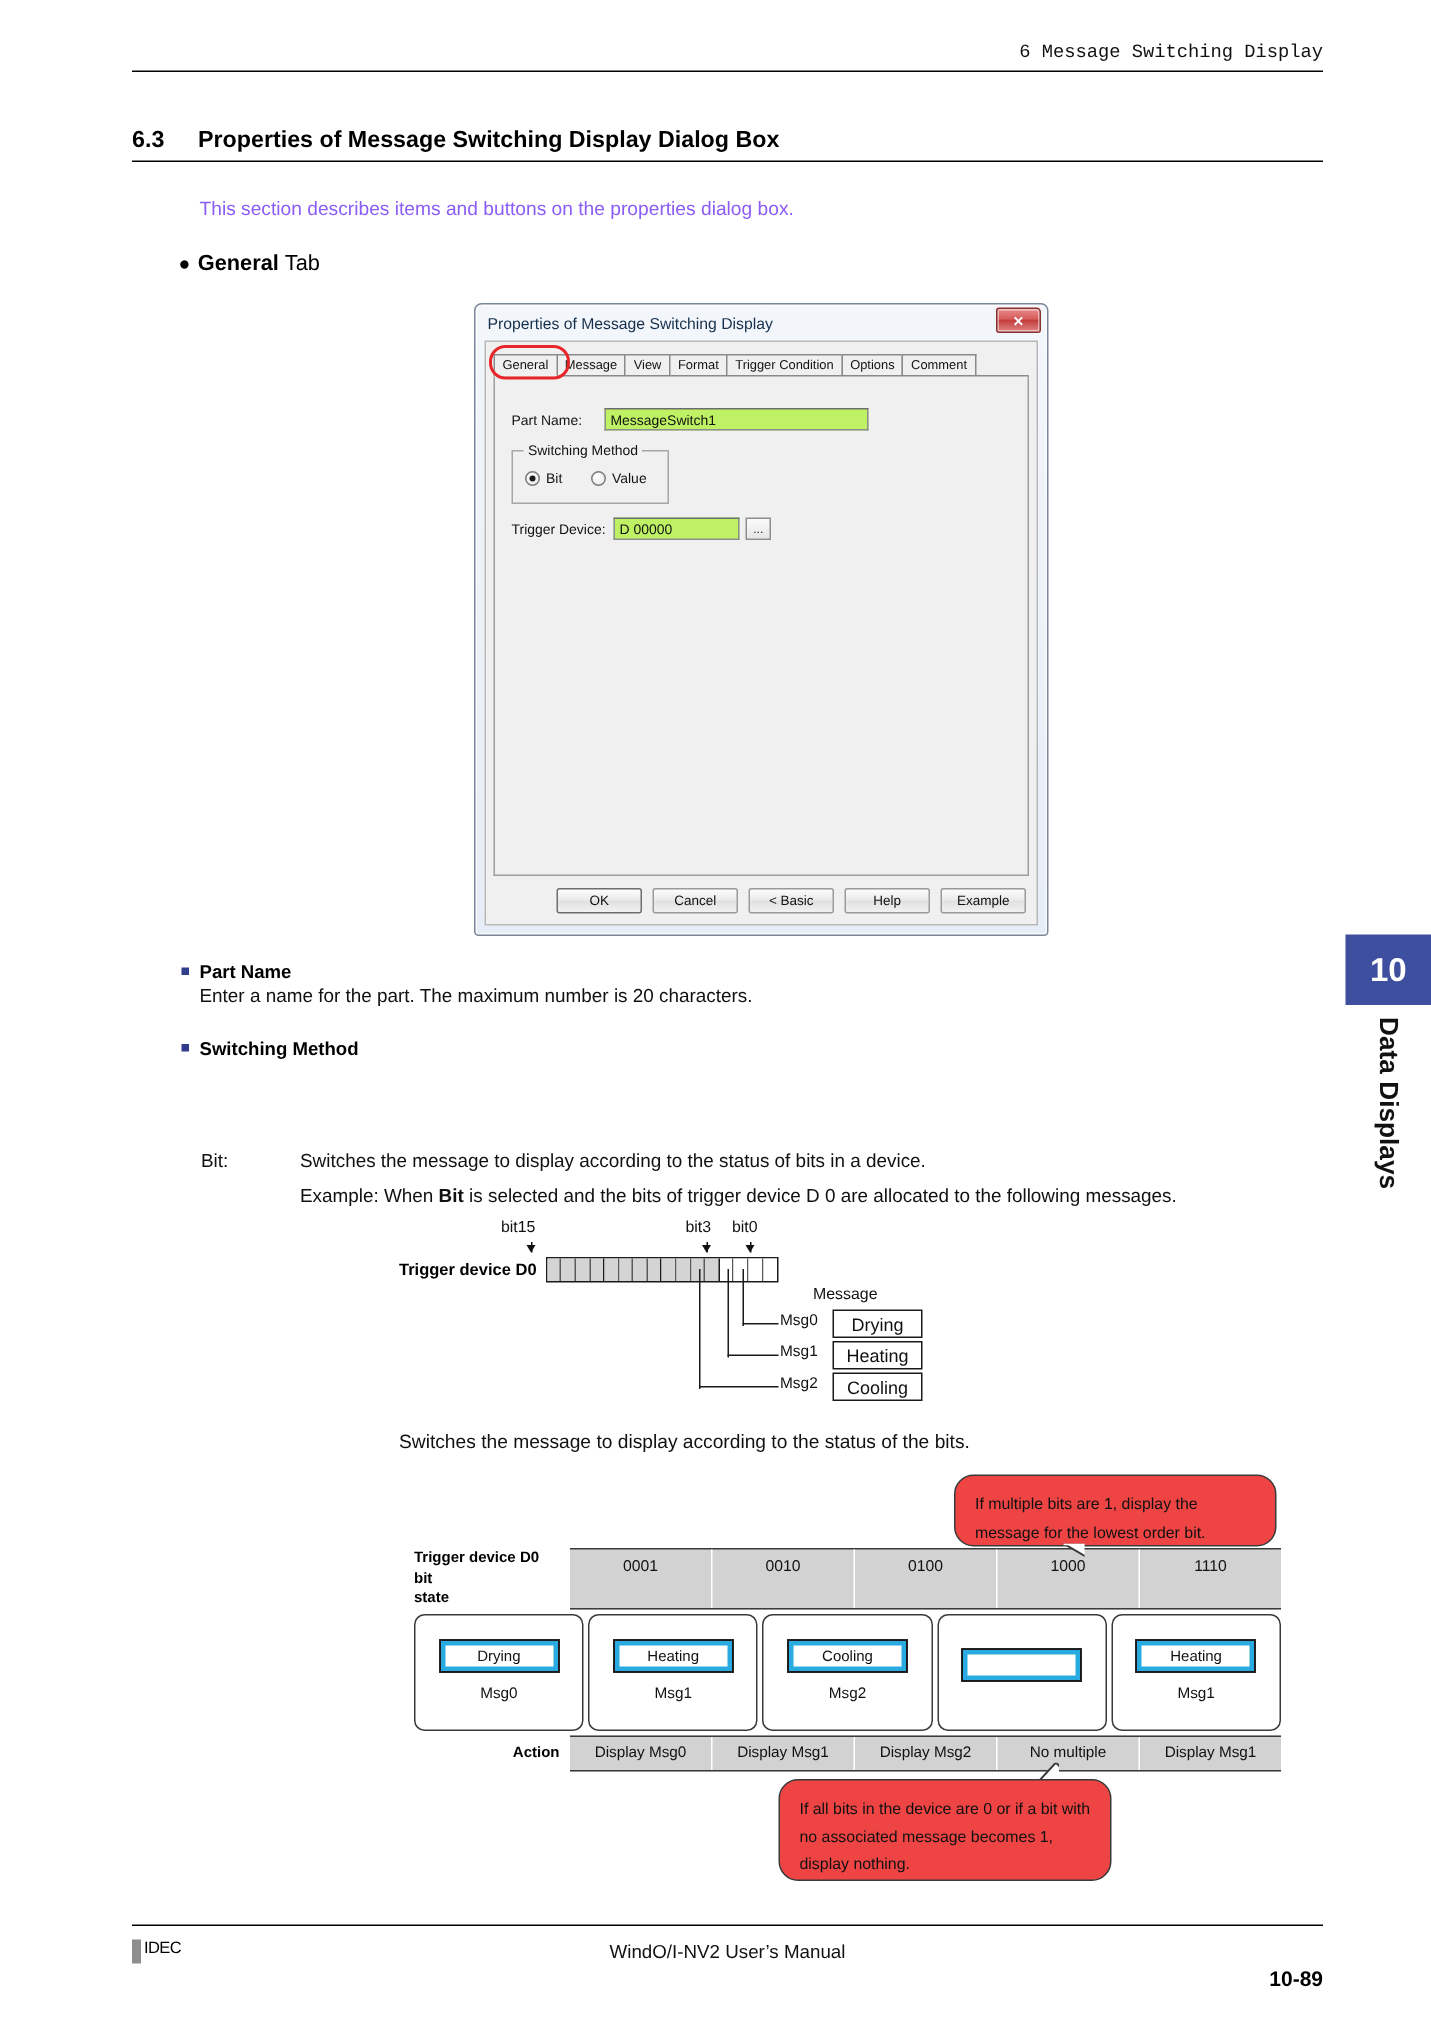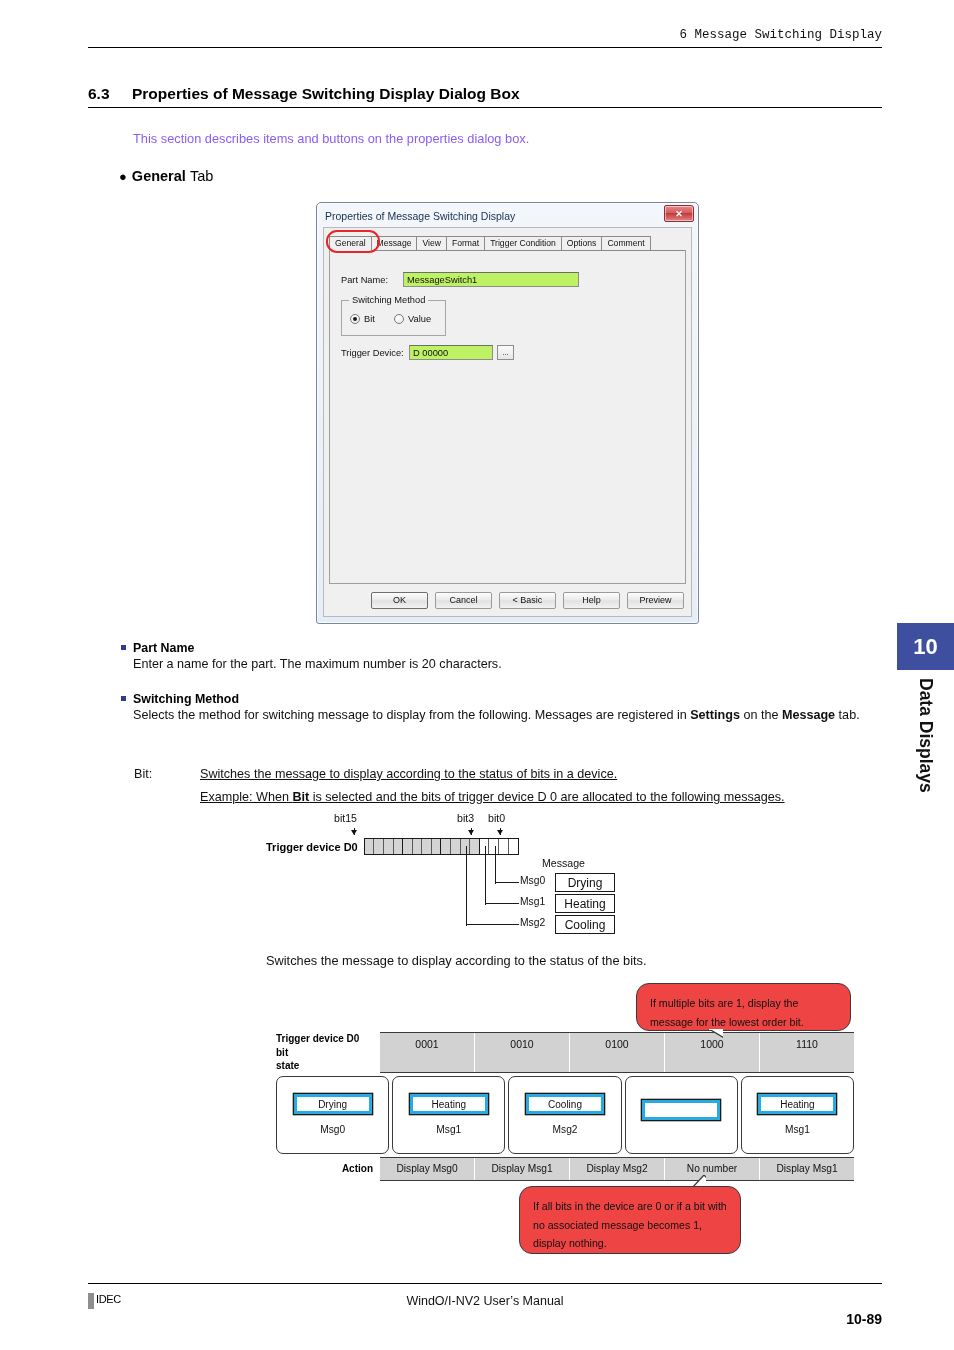--- a/index.html
+++ b/index.html
@@ -280,21 +280,20 @@
     line-height: 1.55;
   }
   .blk-body b { font-weight: bold; }
 
   .def-row {
     position: absolute;
     left: 134px;
     font-size: 12.6px;
     color: #111;
     line-height: 1.55;
-    text-decoration: underline;
   }
   .def-row .term { display:inline-block; width: 66px; }
 
   
   .bitdiag { position: absolute; left: 266px; top: 812px; }
   .bit-labels { position: relative; height: 26px; width: 480px; }
   .bit-lab {
     position: absolute;
     font-size: 10.6px;
     color: #111;
@@ -605,41 +604,40 @@
         <div class="field-label" style="width:68px;">Trigger Device:</div>
         <div class="textbox" style="width:84px;">D 00000</div>
         <div class="browse-btn" style="margin-left:4px;">...</div>
       </div>
 
       <div class="dlg-buttons">
         <div class="dlg-btn default">OK</div>
         <div class="dlg-btn">Cancel</div>
         <div class="dlg-btn">&lt; Basic</div>
         <div class="dlg-btn">Help</div>
-        <div class="dlg-btn">Preview</div>
+        <div class="dlg-btn">Example</div>
       </div>
 
     </div>
   </div>
 </div>
 
 <div class="blk" style="top:641px;">
   <div class="blk-title">
     <span class="sq"></span>
     <span>Part Name</span>
   </div>
   <div class="blk-body">Enter a name for the part. The maximum number is 20 characters.</div>
 </div>
 
 <div class="blk" style="top:692px;">
   <div class="blk-title">
     <span class="sq"></span>
     <span>Switching Method</span>
   </div>
-  <div class="blk-body"><span>Selects the method for switching message to display from the following. Messages are registered in </span><b>Settings</b><span> on the </span><b>Message</b><span> tab.</span></div>
 </div>
 
 <div class="def-row" style="top:765px;">
   <span class="term">Bit:</span><span>Switches the message to display according to the status of bits in a device.</span>
 </div>
 <div class="def-row" style="top:788px; left:200px;">
   <span>Example: When </span><b>Bit</b><span> is selected and the bits of trigger device D 0 are allocated to the following messages.</span>
 </div>
 
 <div class="bitdiag">
@@ -742,21 +740,21 @@
       </div>
     </div>
   </div>
 
   <div class="td-row action-row">
     <div class="td-rowlabel">Action</div>
     <div class="td-cells">
       <div class="action-cell">Display Msg0</div>
       <div class="action-cell">Display Msg1</div>
       <div class="action-cell">Display Msg2</div>
-      <div class="action-cell">No number</div>
+      <div class="action-cell">No multiple</div>
       <div class="action-cell">Display Msg1</div>
     </div>
   </div>
 </div>
 
 <div class="callout" style="left:636px; top:983px; width:215px; height:48px;">If multiple bits are 1, display the message for the lowest order bit.</div>
 <div class="callout-tail" style="left:707px; top:1029px;">
   <svg width="40" height="14" viewBox="0 0 40 14">
     <polygon points="2,0 38,0 24,13" fill="#ffffff" stroke="#3a3a3a" stroke-width="1.3"></polygon>
     <line x1="2" y1="0" x2="38" y2="0" stroke="#ffffff" stroke-width="2.2"></line>

